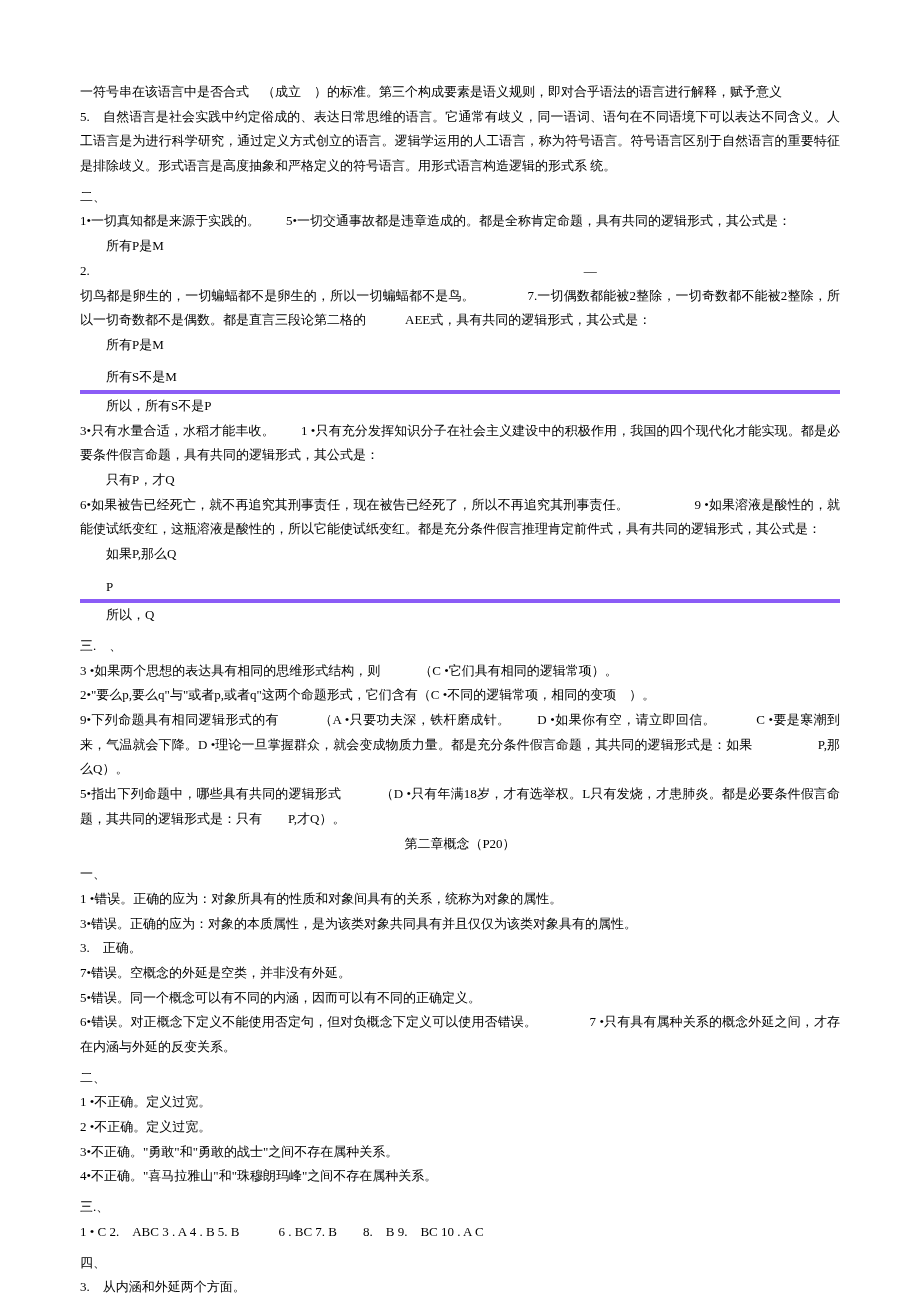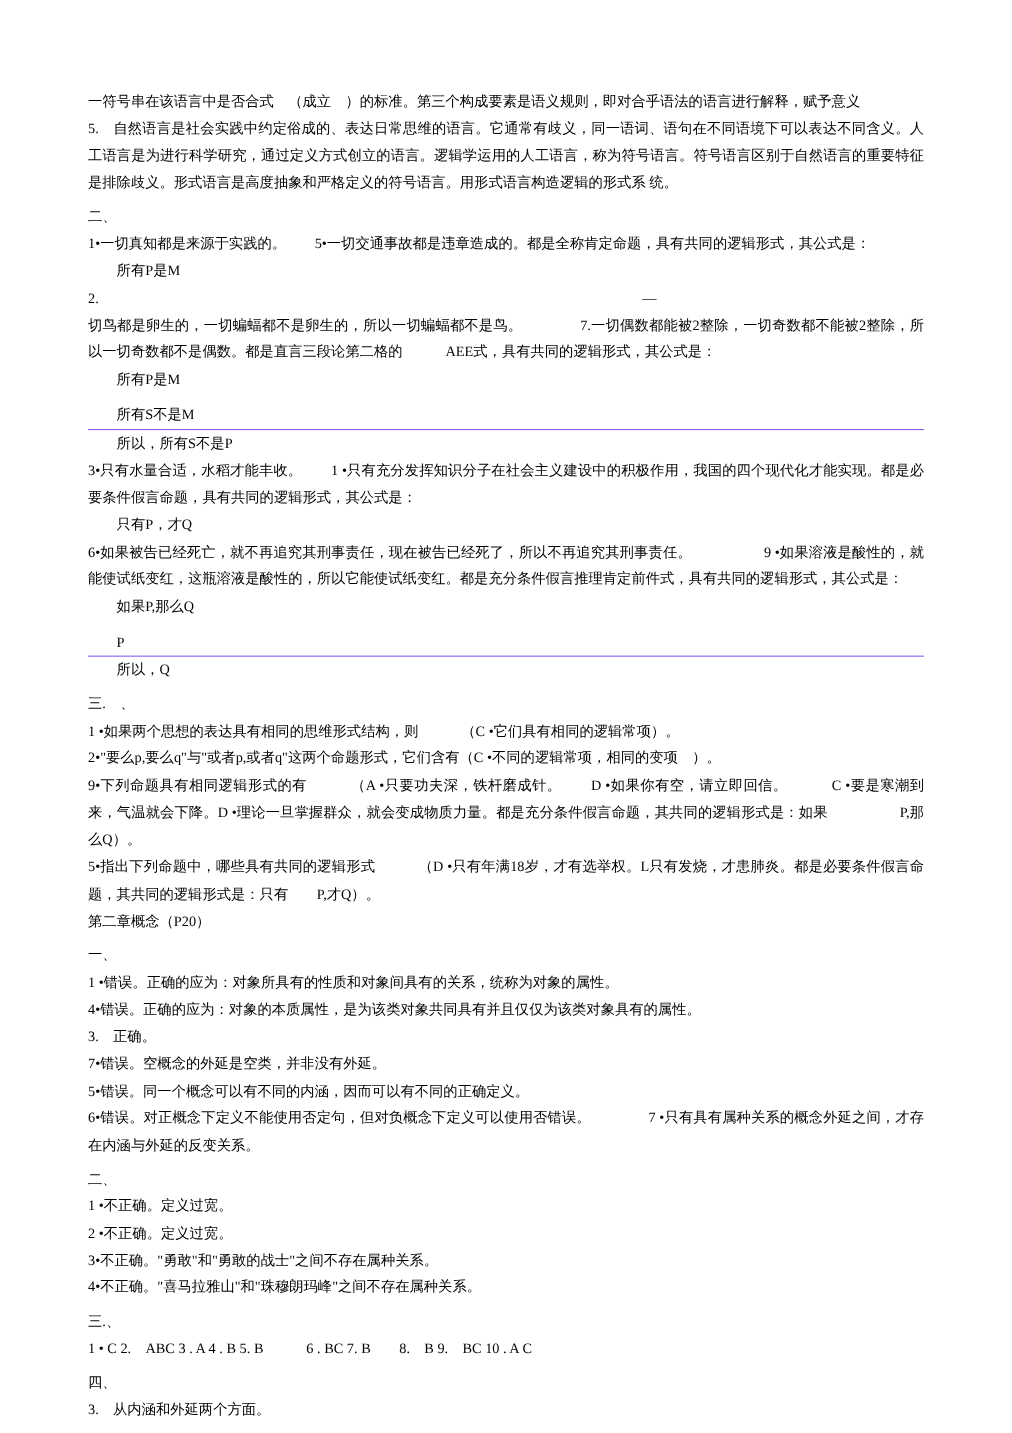--- a/index.html
+++ b/index.html
@@ -14,24 +14,24 @@
       box-sizing: border-box;
     }
     .para {
       margin: 0;
       text-align: justify;
     }
     .indent1 {
       padding-left: 2em;
     }
     .underline {
-      border-bottom: 1px solid #8b5cf6;
+      border-bottom: 4px solid #8b5cf6;
     }
     .center {
-      text-align: left;
+      text-align: center;
     }
     .section-title {
       margin-top: 6px;
     }
     .blank-line {
       height: 0.6em;
     }
   </style>
 </head>
 <body>
@@ -54,30 +54,30 @@
 <p class="para">3•只有水量合适，水稻才能丰收。　　1 •只有充分发挥知识分子在社会主义建设中的积极作用，我国的四个现代化才能实现。都是必要条件假言命题，具有共同的逻辑形式，其公式是：</p>
 <p class="para indent1">只有P，才Q</p>
 
 <p class="para">6•如果被告已经死亡，就不再追究其刑事责任，现在被告已经死了，所以不再追究其刑事责任。　　　　　9 •如果溶液是酸性的，就能使试纸变红，这瓶溶液是酸性的，所以它能使试纸变红。都是充分条件假言推理肯定前件式，具有共同的逻辑形式，其公式是：</p>
 <p class="para indent1">如果P,那么Q</p>
 <div class="blank-line"></div>
 <p class="para indent1 underline">P</p>
 <p class="para indent1">所以，Q</p>
 
 <p class="para section-title">三.　、</p>
-<p class="para">1 •如果两个思想的表达具有相同的思维形式结构，则　　　（C •它们具有相同的逻辑常项）。</p>
+<p class="para">3 •如果两个思想的表达具有相同的思维形式结构，则　　　（C •它们具有相同的逻辑常项）。</p>
 <p class="para">2•"要么p,要么q"与"或者p,或者q"这两个命题形式，它们含有（C •不同的逻辑常项，相同的变项　）。</p>
 <p class="para">9•下列命题具有相同逻辑形式的有　　　（A •只要功夫深，铁杆磨成针。　　D •如果你有空，请立即回信。　　　C •要是寒潮到来，气温就会下降。D •理论一旦掌握群众，就会变成物质力量。都是充分条件假言命题，其共同的逻辑形式是：如果　　　　　P,那么Q）。</p>
 <p class="para">5•指出下列命题中，哪些具有共同的逻辑形式　　　（D •只有年满18岁，才有选举权。L只有发烧，才患肺炎。都是必要条件假言命题，其共同的逻辑形式是：只有　　P,才Q）。</p>
 
 <p class="para center">第二章概念（P20）</p>
 
 <p class="para section-title">一、</p>
 <p class="para">1 •错误。正确的应为：对象所具有的性质和对象间具有的关系，统称为对象的属性。</p>
-<p class="para">4•错误。正确的应为：对象的本质属性，是为该类对象共同具有并且仅仅为该类对象具有的属性。</p>
+<p class="para">3•错误。正确的应为：对象的本质属性，是为该类对象共同具有并且仅仅为该类对象具有的属性。</p>
 <p class="para">3.　正确。</p>
 <p class="para">7•错误。空概念的外延是空类，并非没有外延。</p>
 <p class="para">5•错误。同一个概念可以有不同的内涵，因而可以有不同的正确定义。</p>
 <p class="para">6•错误。对正概念下定义不能使用否定句，但对负概念下定义可以使用否错误。　　　　7 •只有具有属种关系的概念外延之间，才存在内涵与外延的反变关系。</p>
 
 <p class="para section-title">二、</p>
 <p class="para">1 •不正确。定义过宽。</p>
 <p class="para">2 •不正确。定义过宽。</p>
 <p class="para">3•不正确。"勇敢"和"勇敢的战士"之间不存在属种关系。</p>
 <p class="para">4•不正确。"喜马拉雅山"和"珠穆朗玛峰"之间不存在属种关系。</p>

